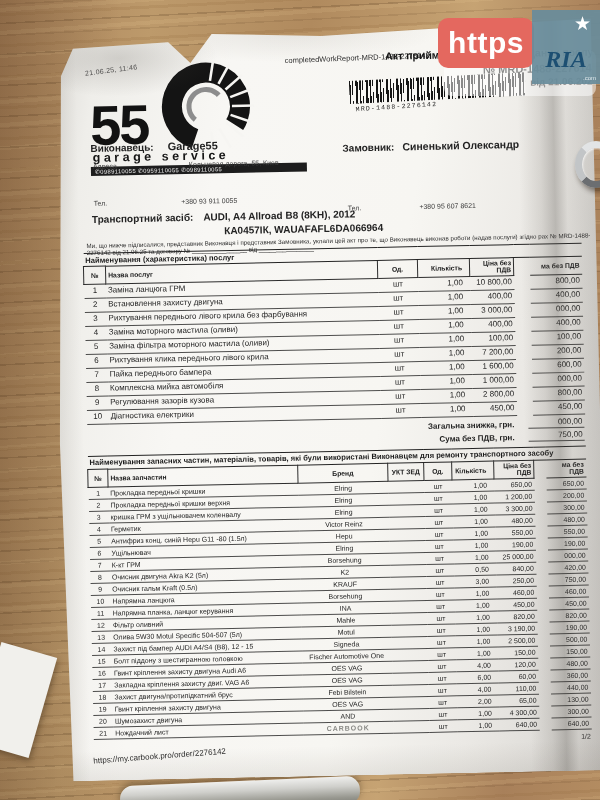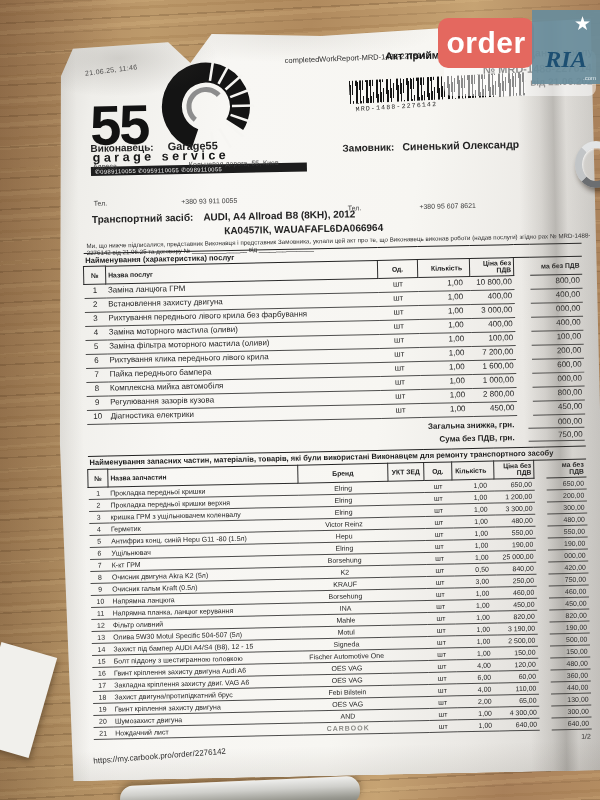--- a/index.html
+++ b/index.html
@@ -577,21 +577,21 @@
 
     <div class="url">https://my.carbook.pro/order/2276142</div>
 
     <div class="fold"></div>
     <div class="paper-shade"></div>
   </div>
 
   <div class="wm">
     <div class="wm-veil"></div>
     <div class="wm-auto">
-        <span>order</span>
+        <span>https</span>
       </div>
     <div class="wm-ria">
       <span class="wm-star">★</span>
       <div class="wm-ria-txt">RIA</div>
       <span class="wm-com">.com</span>
     </div>
   </div>
 
   <div class="metal-ring"></div>
 </div>

